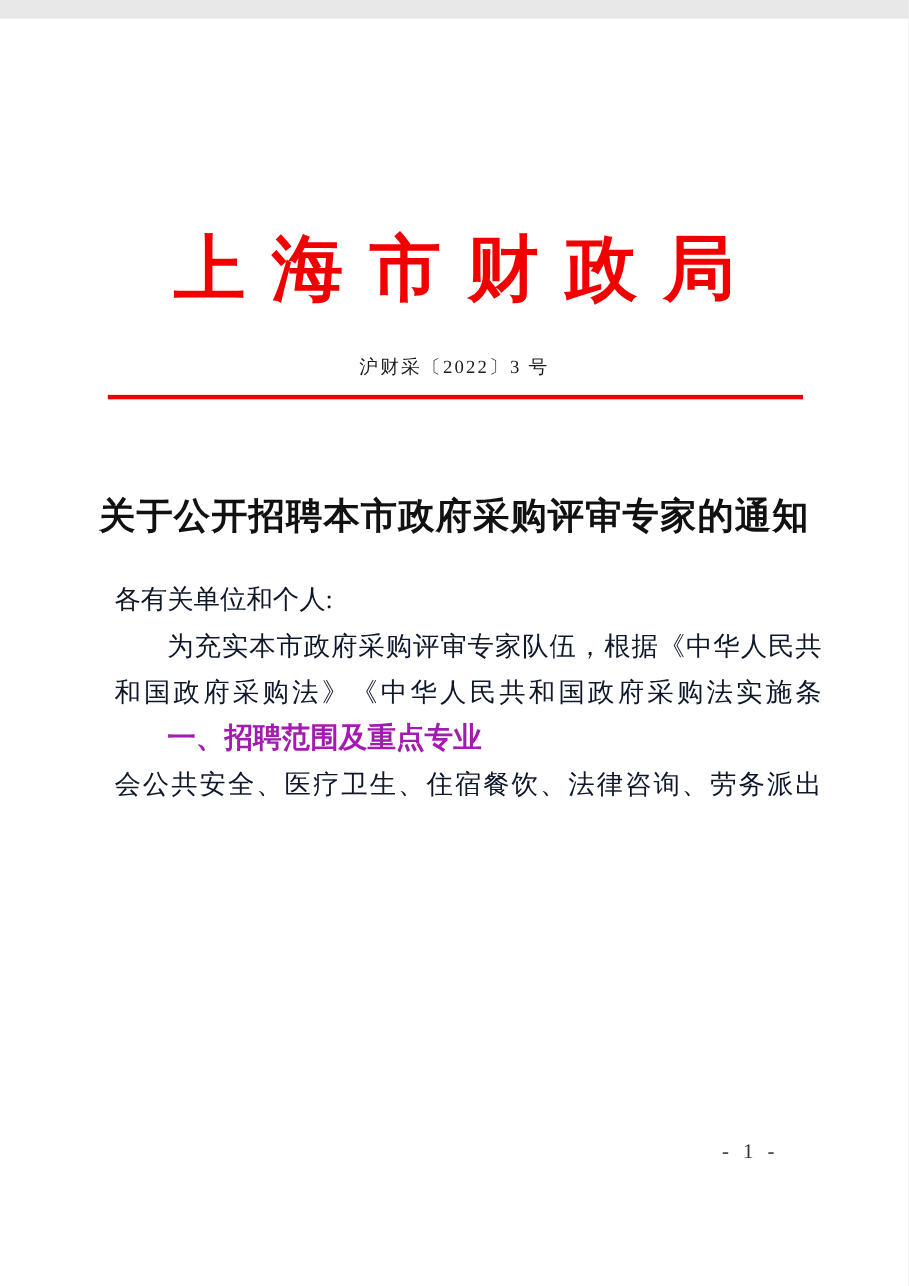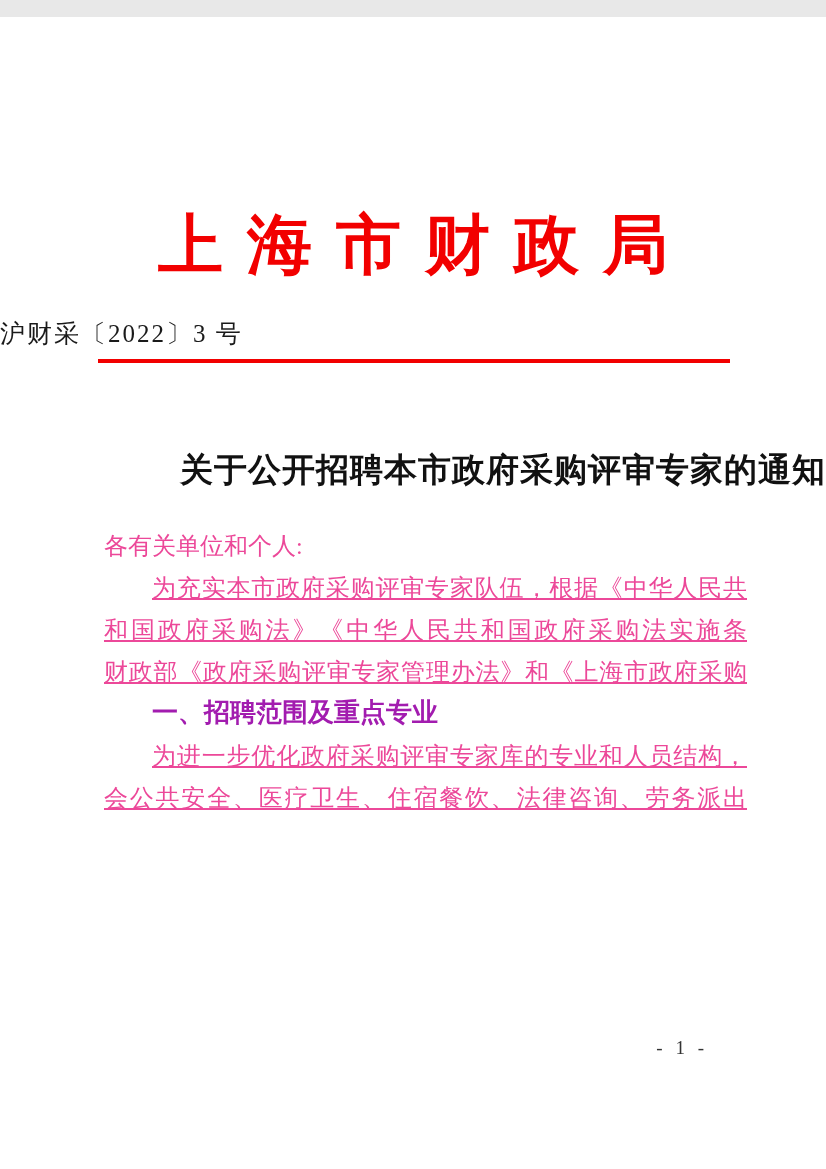--- a/index.html
+++ b/index.html
@@ -26,67 +26,66 @@
     letter-spacing: 24px;
     padding-left: 24px;
     box-sizing: border-box;
     white-space: nowrap;
   }
   .doc-number {
     position: absolute;
     top: 302px;
     left: 0;
     width: 100%;
-    text-align: left;
-    font-size: 25px;
+    text-align: center;
+    font-size: 17px;
     line-height: 30px;
     letter-spacing: 2px;
     color: #1a1a1a;
   }
   .red-line {
     position: absolute;
     top: 342px;
     left: 98px;
     width: 632px;
     height: 4px;
     background: #f20000;
   }
   .doc-title {
     position: absolute;
     top: 430px;
     left: 0;
     width: 100%;
     margin: 0;
-    text-align: right;
+    text-align: center;
     font-size: 33px;
     line-height: 46px;
     font-weight: bold;
     letter-spacing: 1px;
     color: #111111;
     white-space: nowrap;
   }
   .doc-body {
     position: absolute;
     top: 508px;
     left: 104px;
     width: 643px;
   }
   .line {
     height: 42px;
     line-height: 42px;
     font-size: 24px;
     white-space: nowrap;
-    color: #ec4899;
+    color: #0f172a;
   }
   .line.fill {
     white-space: normal;
     text-align: justify;
     text-align-last: justify;
     overflow: hidden;
-    text-decoration: underline;
   }
   .line.indent { padding-left: 48px; }
   .line.heading {
     font-family: Liberation Mono, monospace;
     font-weight: bold;
     font-size: 26px;
     color: #a21caf;
   }
   .page-footer {
     position: absolute;
@@ -112,21 +111,19 @@
   <div class="doc-number">沪财采〔2022〕3 号</div>
 
   <div class="red-line"></div>
 
   <h1 class="doc-title">关于公开招聘本市政府采购评审专家的通知</h1>
 
   <div class="doc-body">
       <div class="line">各有关单位和个人:</div>
       <div class="line indent fill">为充实本市政府采购评审专家队伍，根据《中华人民共</div>
       <div class="line fill">和国政府采购法》《中华人民共和国政府采购法实施条例》、</div>
-      <div class="line fill">财政部《政府采购评审专家管理办法》和《上海市政府采购</div>
       <div class="line indent heading">一、招聘范围及重点专业</div>
-      <div class="line indent fill">为进一步优化政府采购评审专家库的专业和人员结构，</div>
       <div class="line fill">会公共安全、医疗卫生、住宿餐饮、法律咨询、劳务派出等。</div>
     </div>
 
   <div class="page-footer">- 1 -</div>
 
 </div>
 
 </body></html>

